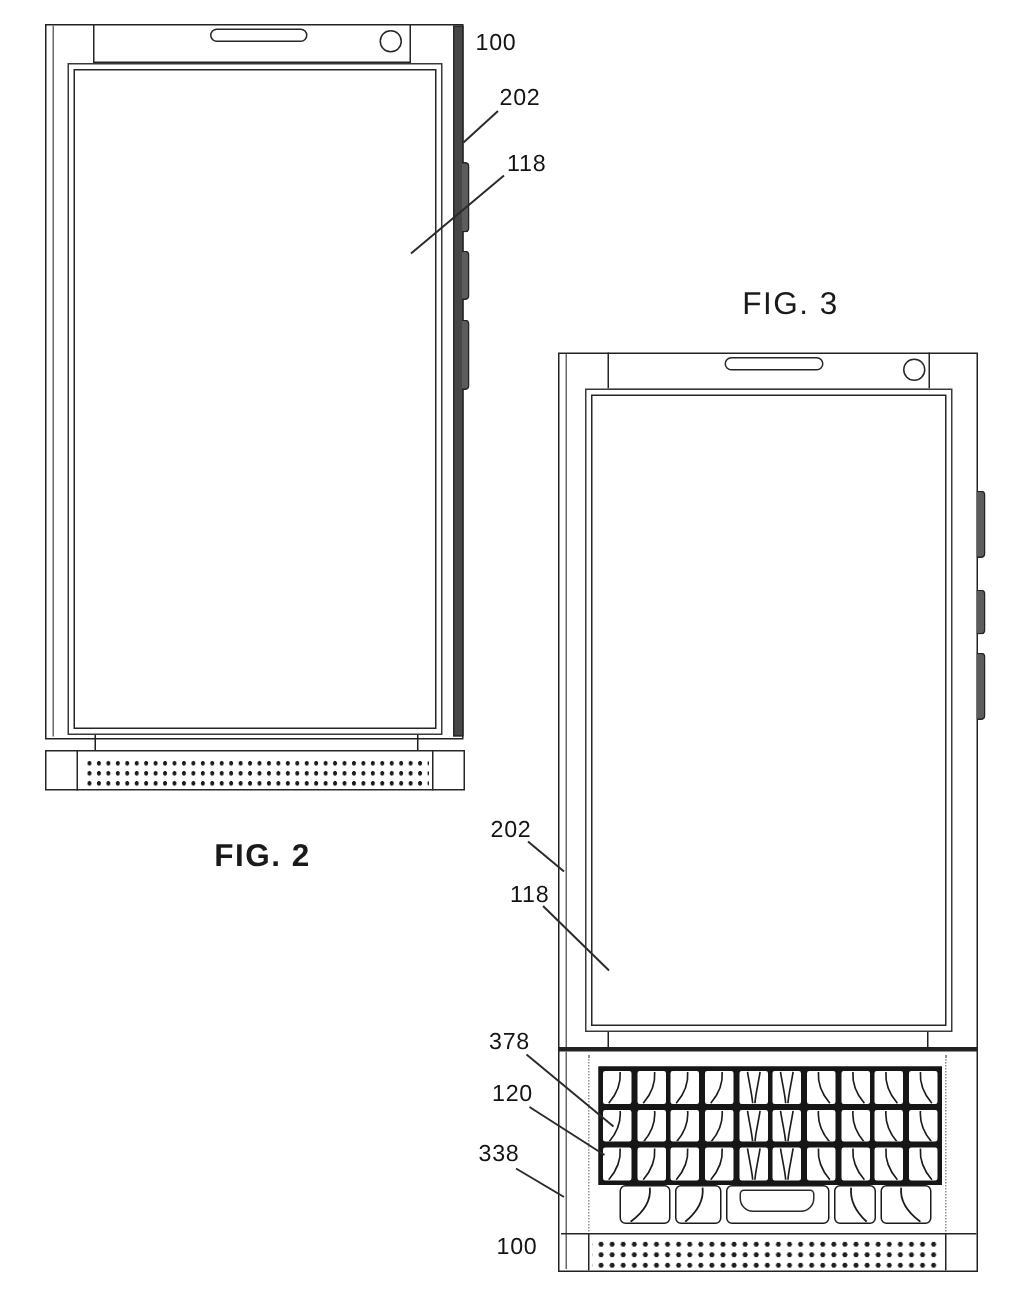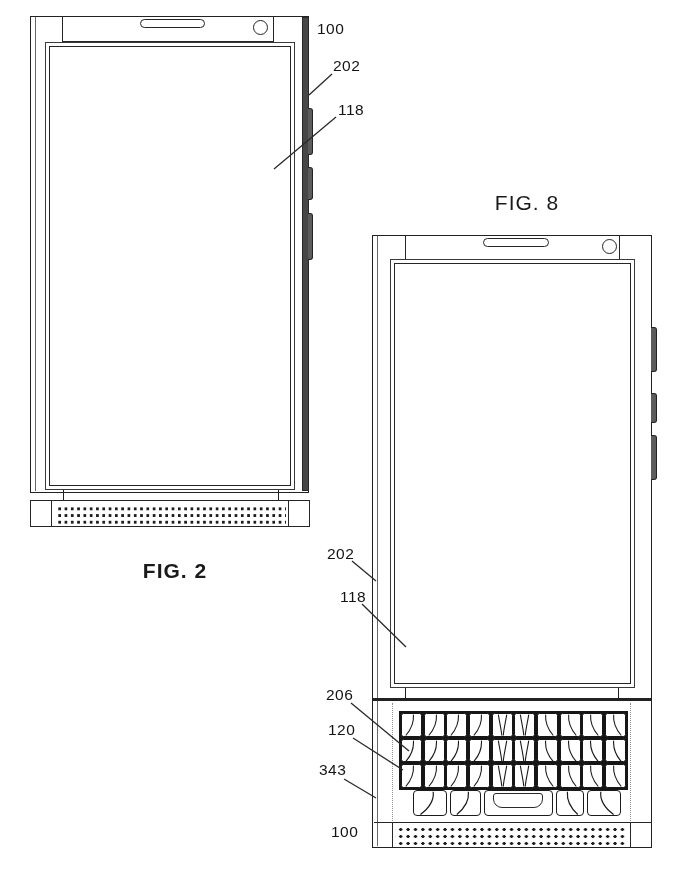--- a/index.html
+++ b/index.html
@@ -64,21 +64,21 @@
     <div class="abs dots2" style="left:55px;top:503.5px;width:231px;height:20px;"></div>
 
     <div class="abs caption" style="left:115px;top:559px;width:120px;font-weight:bold;">FIG. 2</div>
 
     <div class="abs reflabel underlined" style="left:317px;top:20px;">100</div>
     <div class="abs reflabel" style="left:333px;top:57px;">202</div>
     <div class="abs reflabel" style="left:338px;top:101px;">118</div>
   </div>
 
   <div>
-    <div class="abs caption" style="left:477px;top:191px;width:100px;">FIG. 8</div>
+    <div class="abs caption" style="left:477px;top:191px;width:100px;">FIG. 3</div>
 
     <div class="abs body-rect seam" style="left:372px;top:235px;width:280px;height:465px;"></div>
     <div class="abs inner-edge" style="left:376.5px;top:236px;height:462px;"></div>
     <div class="abs top-band" style="left:405px;top:235px;width:215px;height:25px;"></div>
     <div class="abs slot" style="left:483px;top:237.5px;width:66px;height:9px;"></div>
     <div class="abs cam" style="left:601.5px;top:238.5px;width:15px;height:15px;"></div>
     <div class="abs screen-outer" style="left:390px;top:259px;width:245px;height:429px;"></div>
     <div class="abs screen-inner" style="left:394px;top:263px;width:237px;height:421px;"></div>
     <div class="abs ln" style="left:404.5px;top:688px;width:1.2px;height:12px;"></div>
     <div class="abs ln" style="left:617.5px;top:688px;width:1.2px;height:12px;"></div>
@@ -268,23 +268,23 @@
         </svg>
     </div>
 
     <div class="abs" style="left:373.5px;top:822px;width:277px;height:24.5px;border-top:1.4px solid #262626;"></div>
     <div class="abs cap-l" style="left:373.5px;top:822px;width:19px;height:24.5px;"></div>
     <div class="abs cap-r" style="left:630px;top:822px;width:20.5px;height:24.5px;"></div>
     <div class="abs dots3" style="left:395px;top:824.5px;width:233px;height:21px;"></div>
 
     <div class="abs reflabel" style="left:327px;top:545px;">202</div>
     <div class="abs reflabel" style="left:340px;top:588px;">118</div>
-    <div class="abs reflabel" style="left:326px;top:686px;">206</div>
+    <div class="abs reflabel" style="left:326px;top:686px;">378</div>
     <div class="abs reflabel" style="left:328px;top:721px;">120</div>
-    <div class="abs reflabel" style="left:319px;top:761px;">343</div>
+    <div class="abs reflabel" style="left:319px;top:761px;">338</div>
     <div class="abs reflabel underlined" style="left:331px;top:823px;">100</div>
   </div>
 
   <svg class="overlay" width="685" height="869">
     <g stroke="#2a2a2a" stroke-width="1.3">
       <line x1="332" y1="74" x2="309" y2="95"></line>
       <line x1="336" y1="117" x2="274" y2="169"></line>
       <line x1="352" y1="561" x2="376" y2="581"></line>
       <line x1="362" y1="604" x2="406" y2="647"></line>
       <line x1="351" y1="703" x2="409" y2="751"></line>

